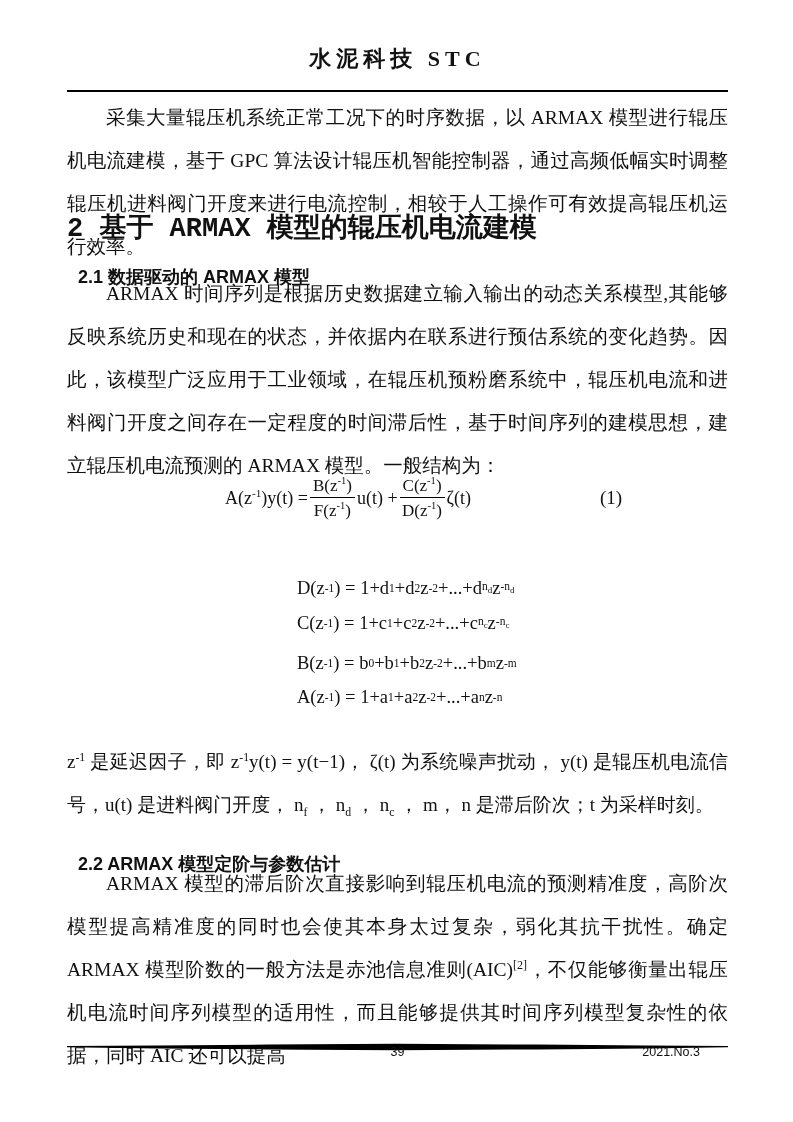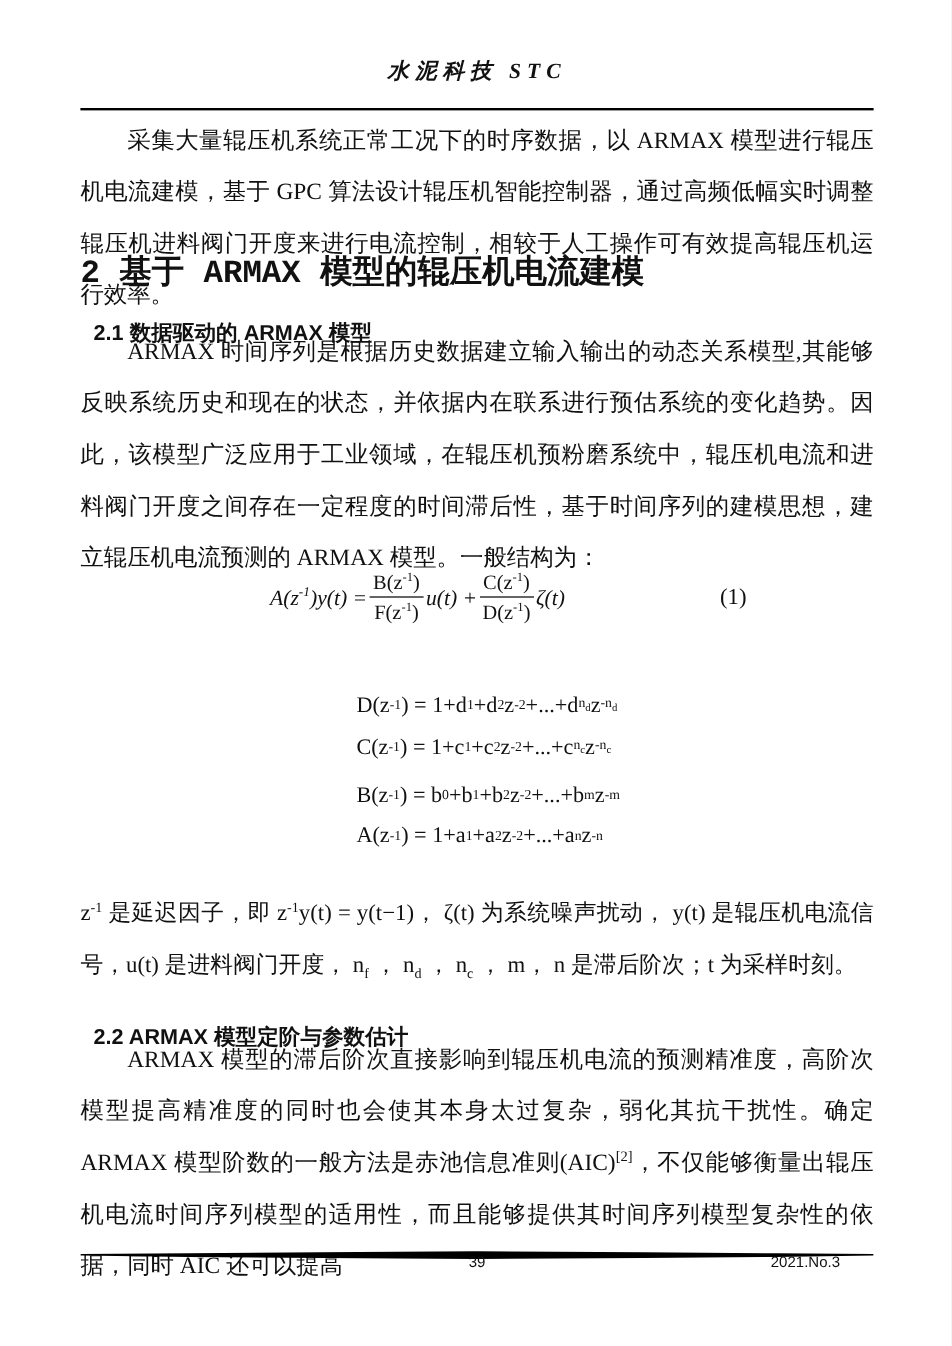--- a/index.html
+++ b/index.html
@@ -11,22 +11,21 @@
     color: #111;
     font-family: "Liberation Serif", "DejaVu Serif", serif;
     overflow: hidden;
     margin: 0 auto;
   }
   .abs { position: absolute; left: 67px; width: 661px; }
 
   .journal-title {
     top: 42px;
     text-align: center;
-    font-size: 18px;
-    font-style: italic;
+    font-size: 22px;
     font-weight: bold;
     letter-spacing: 5px;
     line-height: 34px;
   }
   .header-rule {
     top: 90px;
     border-top: 2px solid #000;
     height: 0;
   }
 
@@ -59,21 +58,21 @@
   .p2 { top: 272px; }
 
   .eq-block { left: 225px; width: 503px; }
   .eq-main {
     top: 470px;
     height: 56px;
     display: flex;
     align-items: center;
     font-size: 18px;
   }
-  .eq-main .piece { white-space: nowrap; font-style: italic; }
+  .eq-main .piece { white-space: nowrap; }
   .frac {
     display: inline-flex;
     flex-direction: column;
     align-items: center;
     font-size: 17px;
     line-height: 1.25;
     margin: 0 2px;
     text-align: right;
   }
   .frac .num { border-bottom: 1.4px solid #000; padding: 0 3px 1px 3px; }

